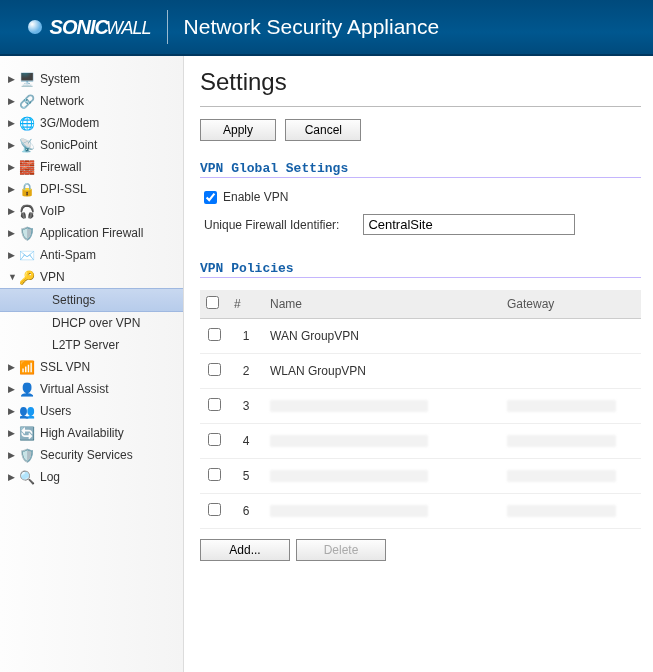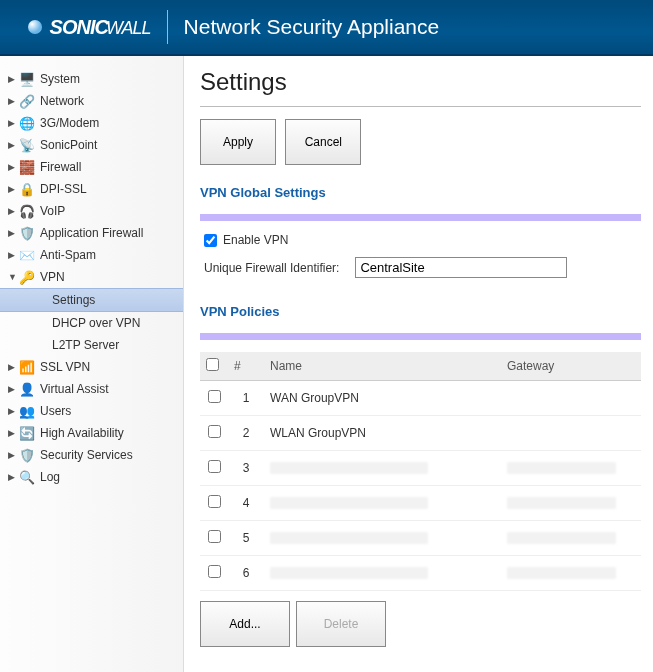--- a/index.html
+++ b/index.html
@@ -89,39 +89,40 @@
     overflow: auto;
     position: relative;
   }
   .breadcrumb { font-size: 11px; color: #666; margin-bottom: 2px; }
   .page-title { font-size: 24px; font-weight: normal; color: #222; margin-bottom: 10px; font-family: "Segoe UI", Arial;}
   .hr { border: none; border-top: 1px solid #bbb; margin-bottom: 12px; }
   .btn-row { margin-bottom: 20px; }
   .btn {
     display: inline-block;
     min-width: 76px;
-    padding: 15px 14px;
+    padding: 3px 14px;
     border: 1px solid #888;
     background: linear-gradient(#fdfdfd, #e8e8e8);
     font-size: 12px;
     cursor: pointer;
     margin-right: 6px;
   }
   .btn:disabled { color: #aaa; cursor: default; }
   .section-title {
     color: #1560a8;
     font-weight: bold;
     font-size: 13px;
-    border-bottom: 7px solid #c4b5fd;
-    padding-bottom: 14px;
+    border-bottom: 1px solid #c4b5fd;
+    padding-bottom: 1px;
     margin-bottom: 12px;
     margin-top: 4px;
+    font-family: Liberation Mono, monospace;
   }
   .form-row { display: flex; align-items: center; margin-bottom: 10px; margin-left: 4px; }
-  .form-row label { margin-right: 16px; }
+  .form-row label { margin-right: 24px; }
   .chk { margin-right: 6px; }
   .txt {
     border: 1px solid #888;
     padding: 2px 4px;
     font-size: 13px;
     width: 212px;
   }
   table.pol {
     width: 100%;
     border-collapse: collapse;

